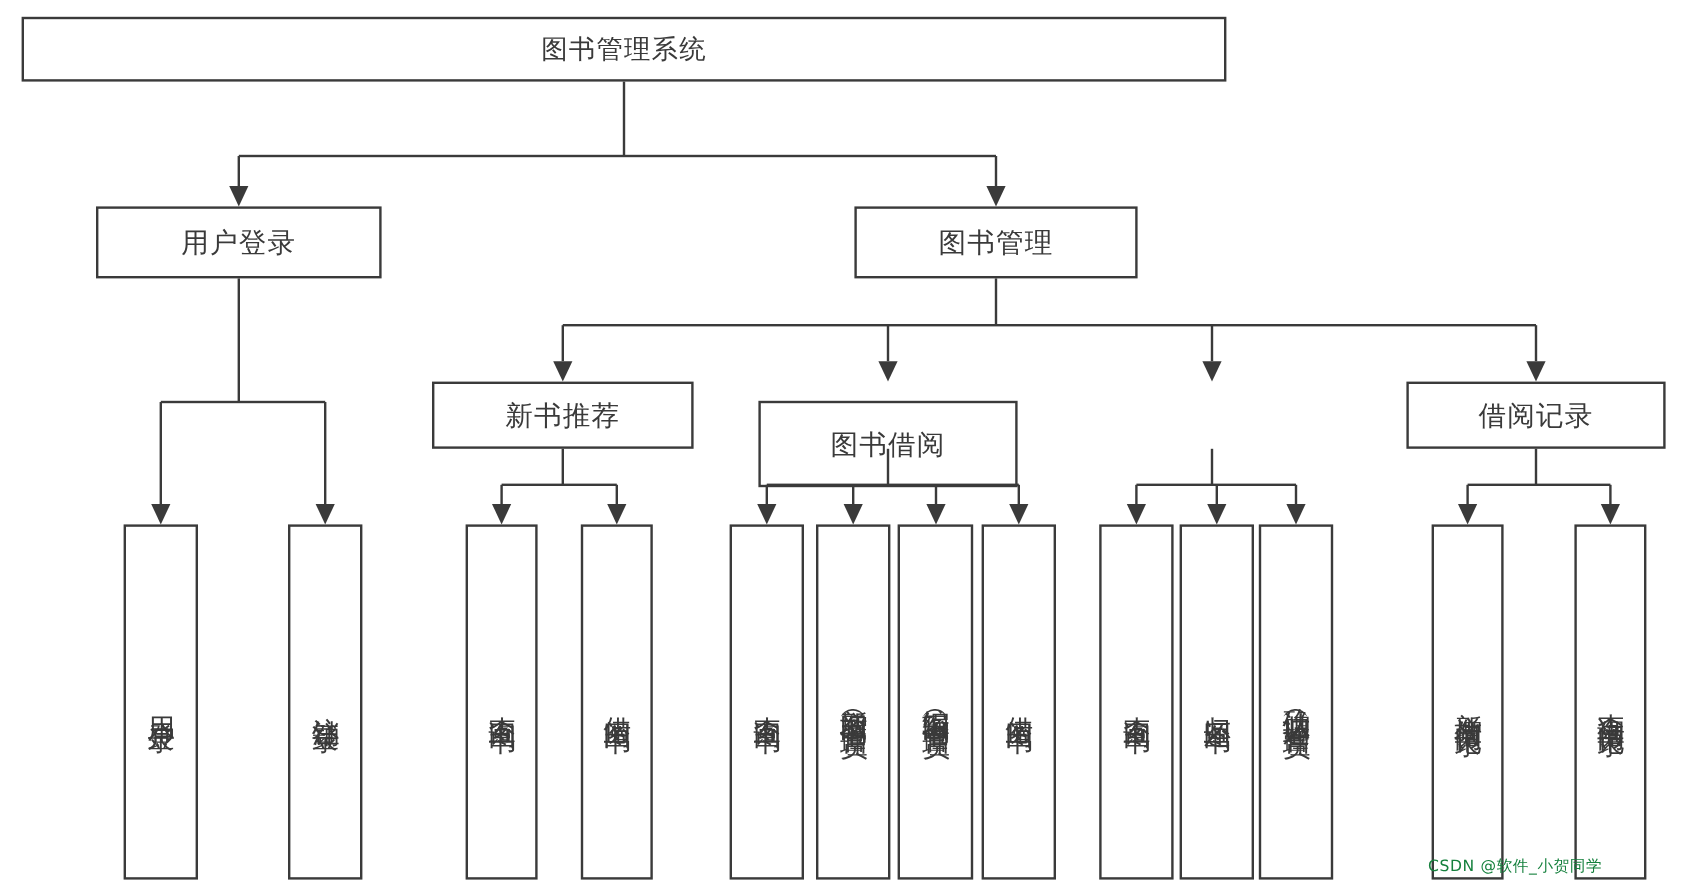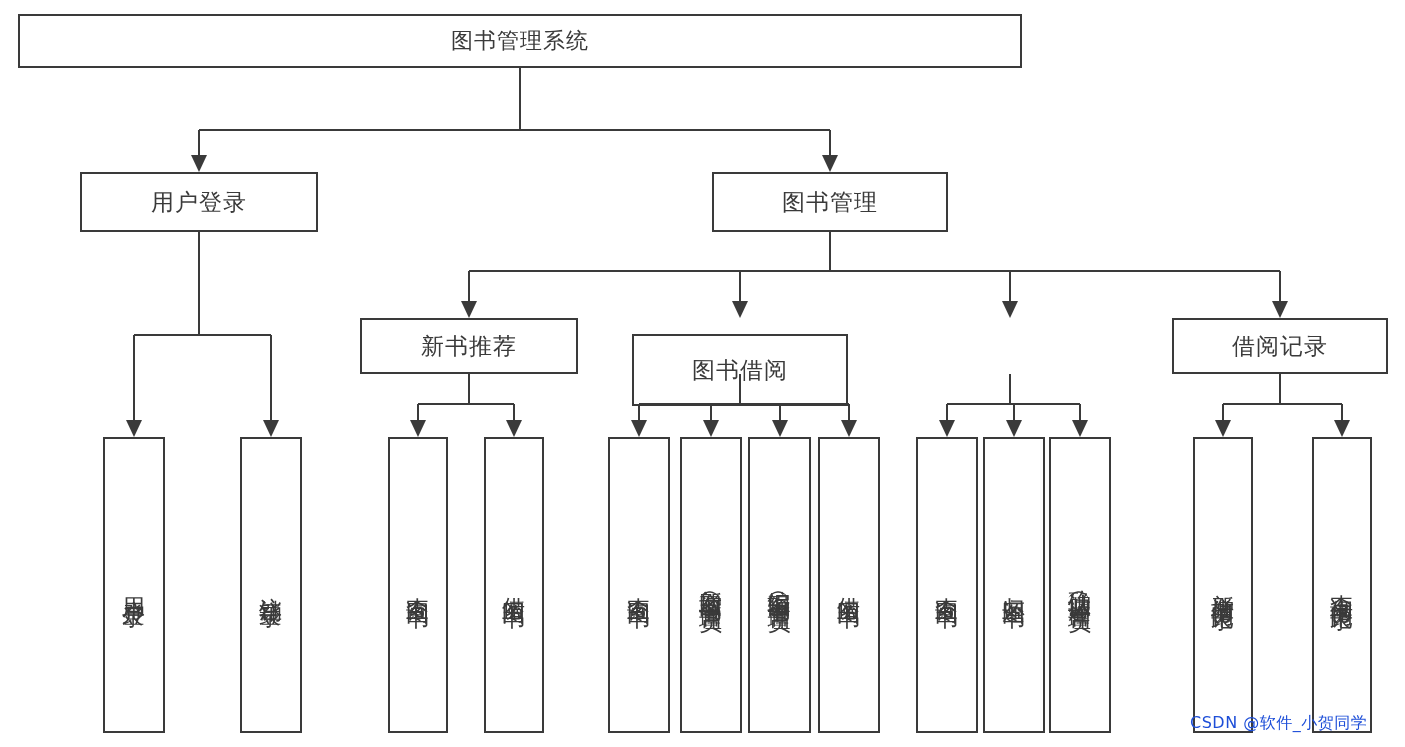--- a/index.html
+++ b/index.html
@@ -60,22 +60,22 @@
   .arrow {
     position: absolute;
     width: 0;
     height: 0;
     border-left: 8px solid transparent;
     border-right: 8px solid transparent;
     border-top: 17px solid #3a3a3a;
   }
   .watermark {
     position: absolute;
-    color: #1d4ed8;
-    font-size: 16px;
+    color: #15803d;
+    font-size: 13px;
     letter-spacing: 0.5px;
     white-space: nowrap;
     pointer-events: none;
   }
 </style>
 </head>
 <body>
 
 <div id="canvas">
     <div class="node root" style="left: 18px; top: 14px; width: 1004px; height: 54px;">

